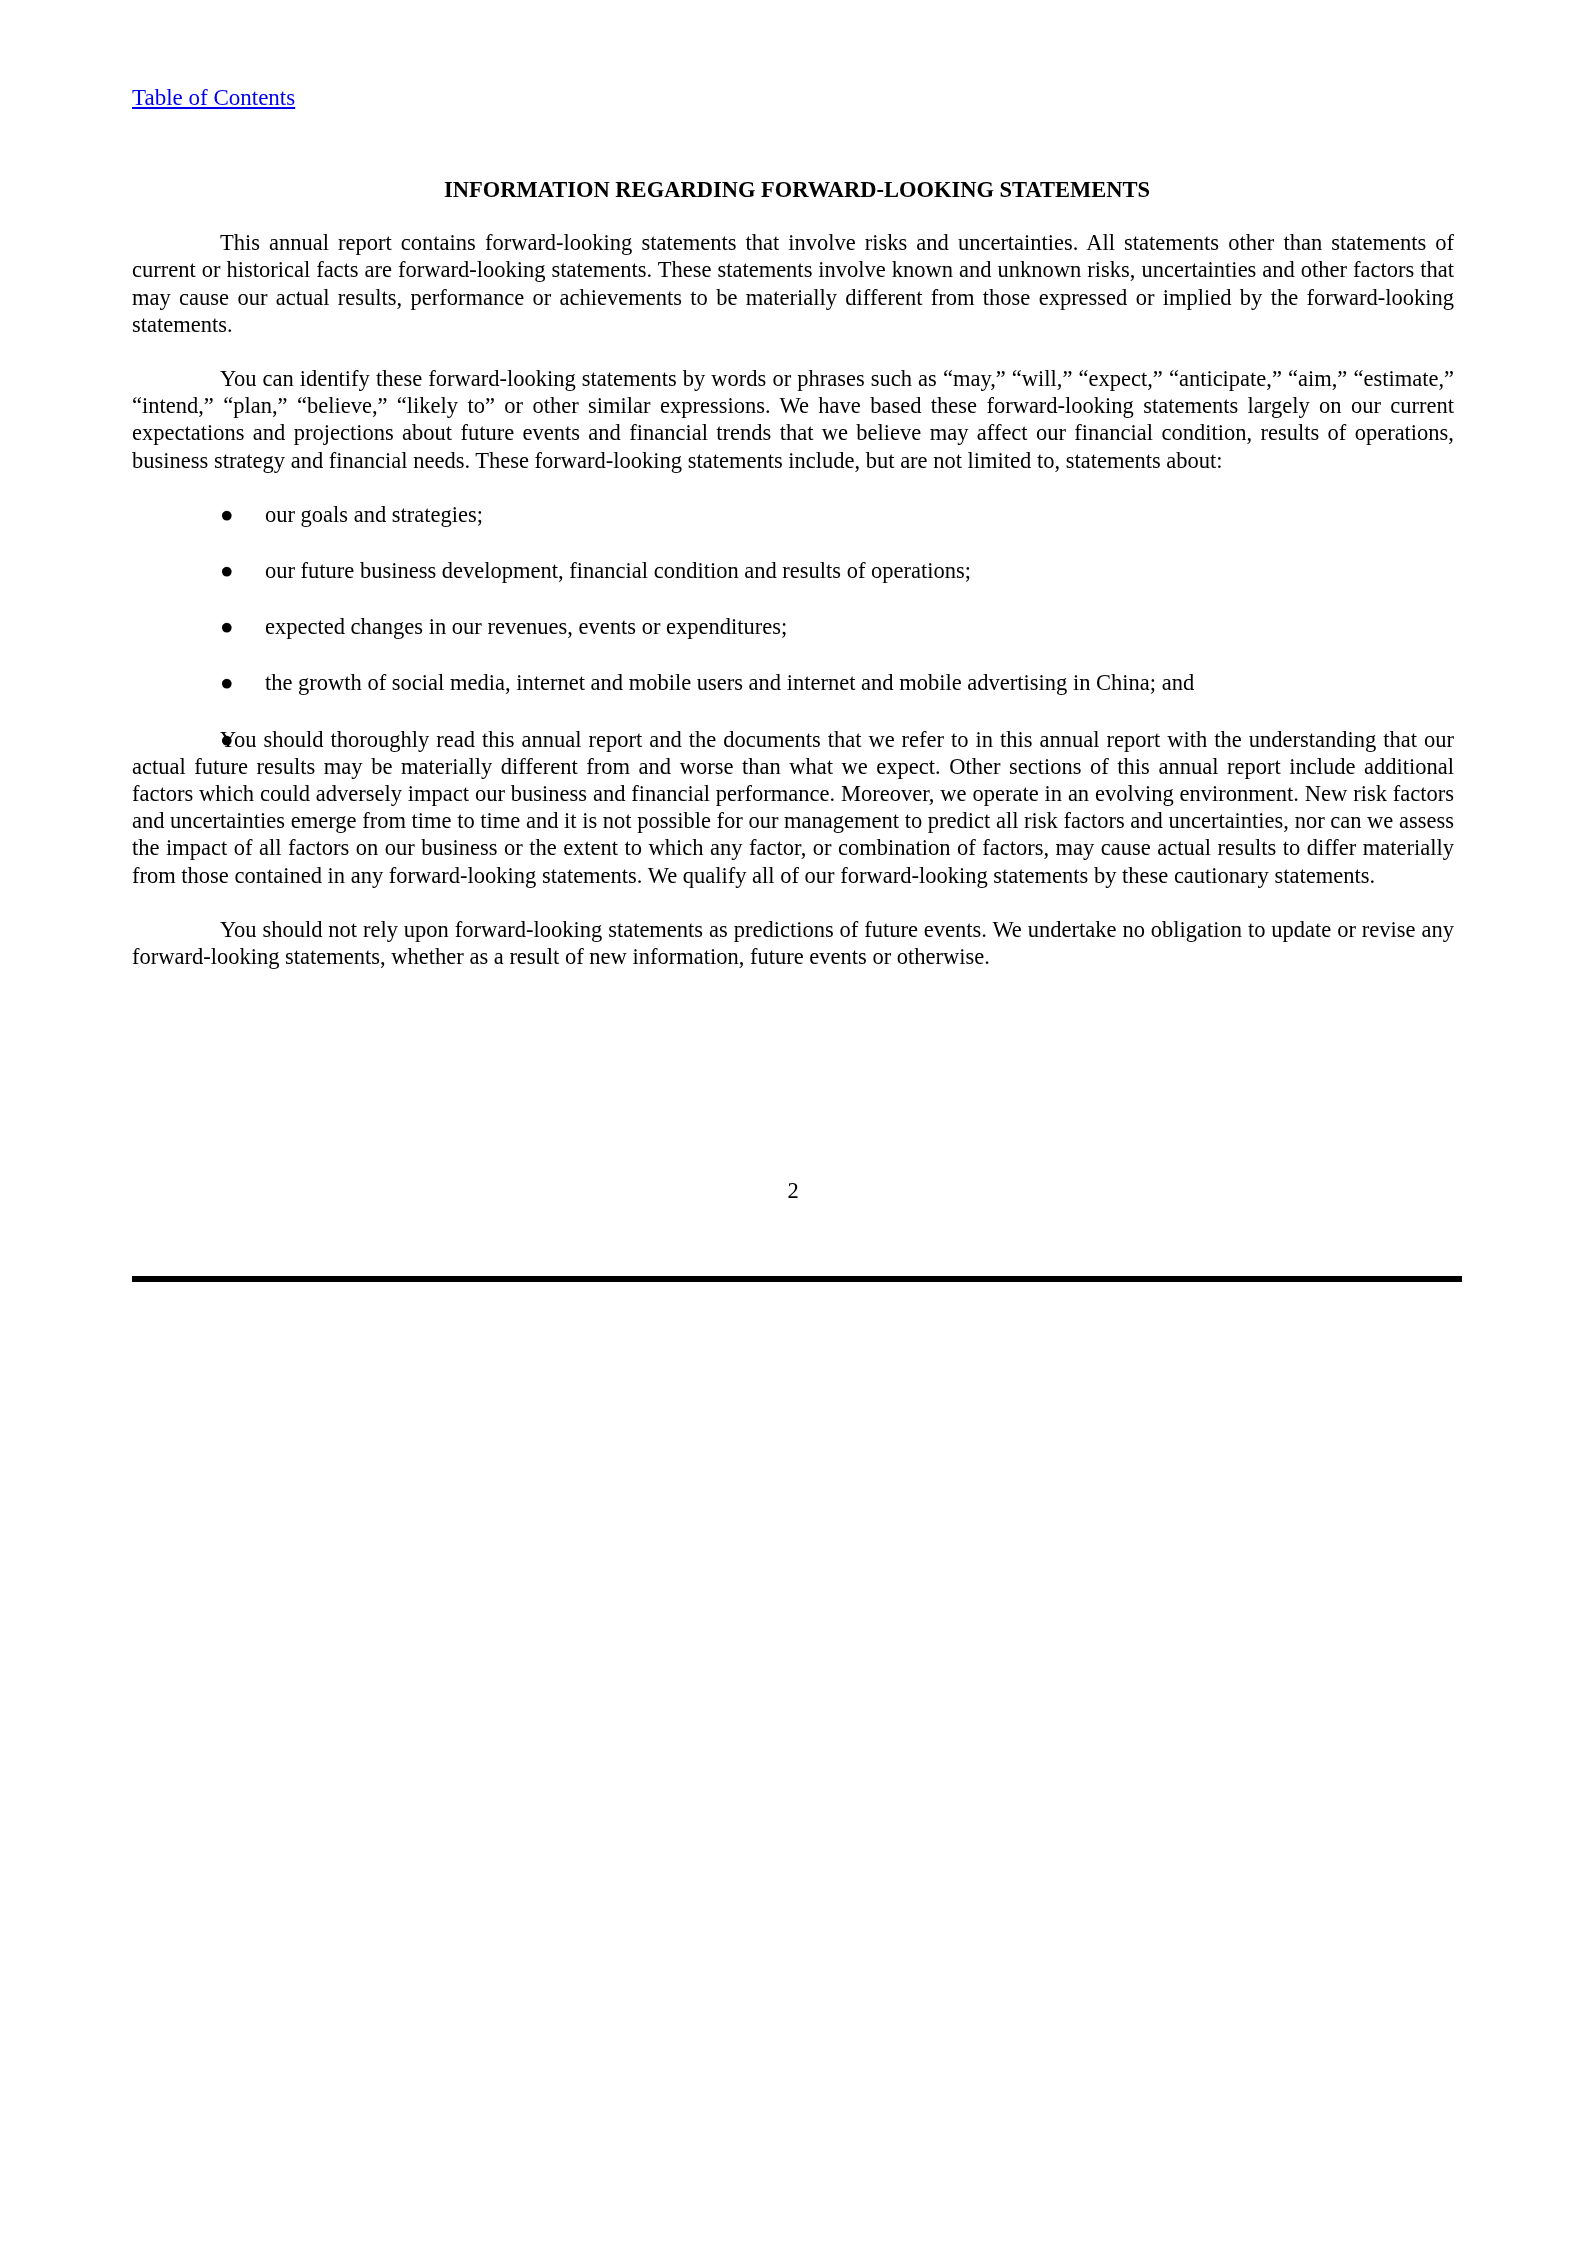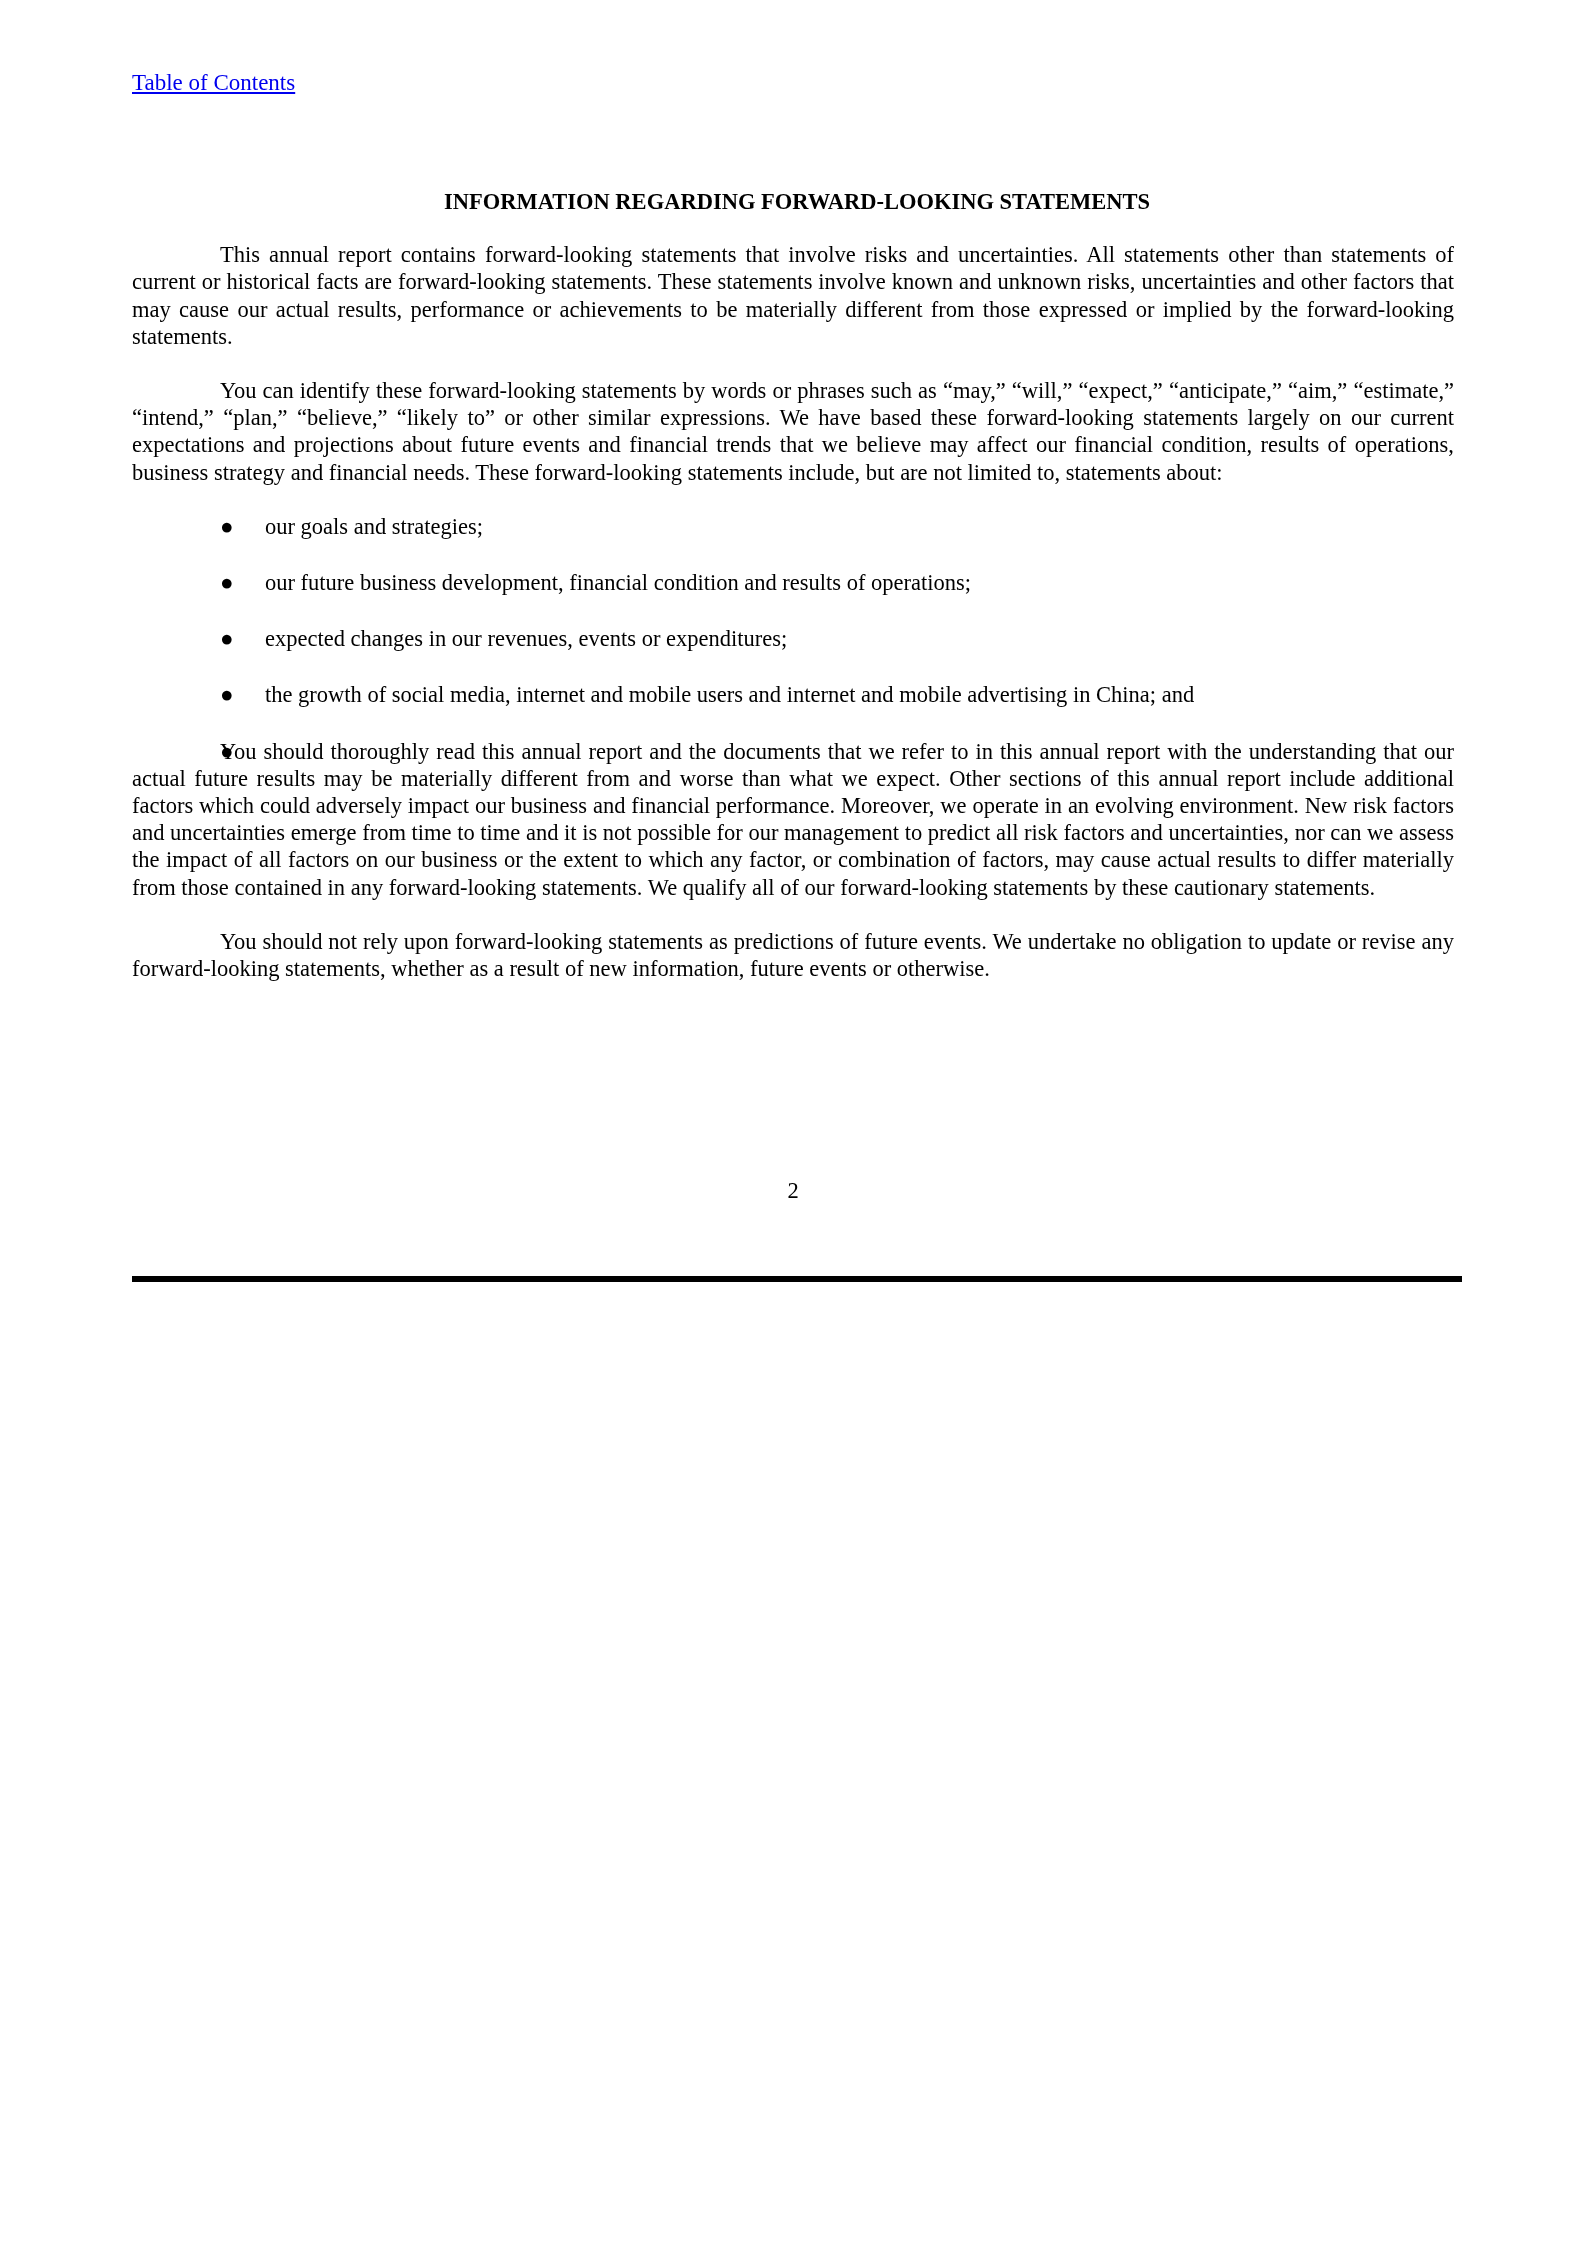--- a/index.html
+++ b/index.html
@@ -1,18 +1,18 @@
 <!DOCTYPE html>
 <html><head>
 <meta charset="utf-8">
 <style>
   html, body { margin:0; padding:0; background:#fff; }
   body { width:1586px; height:2245px; position:relative; font-family:"Liberation Serif", serif; color:#000; }
-  .toc { position:absolute; left:132px; top:70px; font-size:23px; color:#0000ee; text-decoration:underline; cursor:pointer; }
-  .page { position:absolute; left:132px; top:188px; width:1330px; font-size:22.5px; line-height:27.2px; }
+  .toc { position:absolute; left:132px; top:85px; font-size:23px; color:#0000ee; text-decoration:underline; cursor:pointer; }
+  .page { position:absolute; left:132px; top:176px; width:1330px; font-size:22.5px; line-height:27.2px; }
   h1 { margin:0 0 26px 0; text-align:center; font-size:22.5px; font-weight:bold; }
   p { margin:0 8px 27px 0; text-align:justify; text-indent:88px; }
   ul { list-style:none; margin:0; padding:0; }
   li { position:relative; padding-left:133px; margin:0 0 29px 0; }
   li .bullet { position:absolute; left:88px; top:0; }
   .pagenum { position:absolute; left:0; width:1586px; top:1178px; text-align:center; font-size:22.5px; }
   .rule { position:absolute; left:132px; top:1276px; width:1330px; height:6px; background:#000; }
 </style>
 </head>
 <body>

